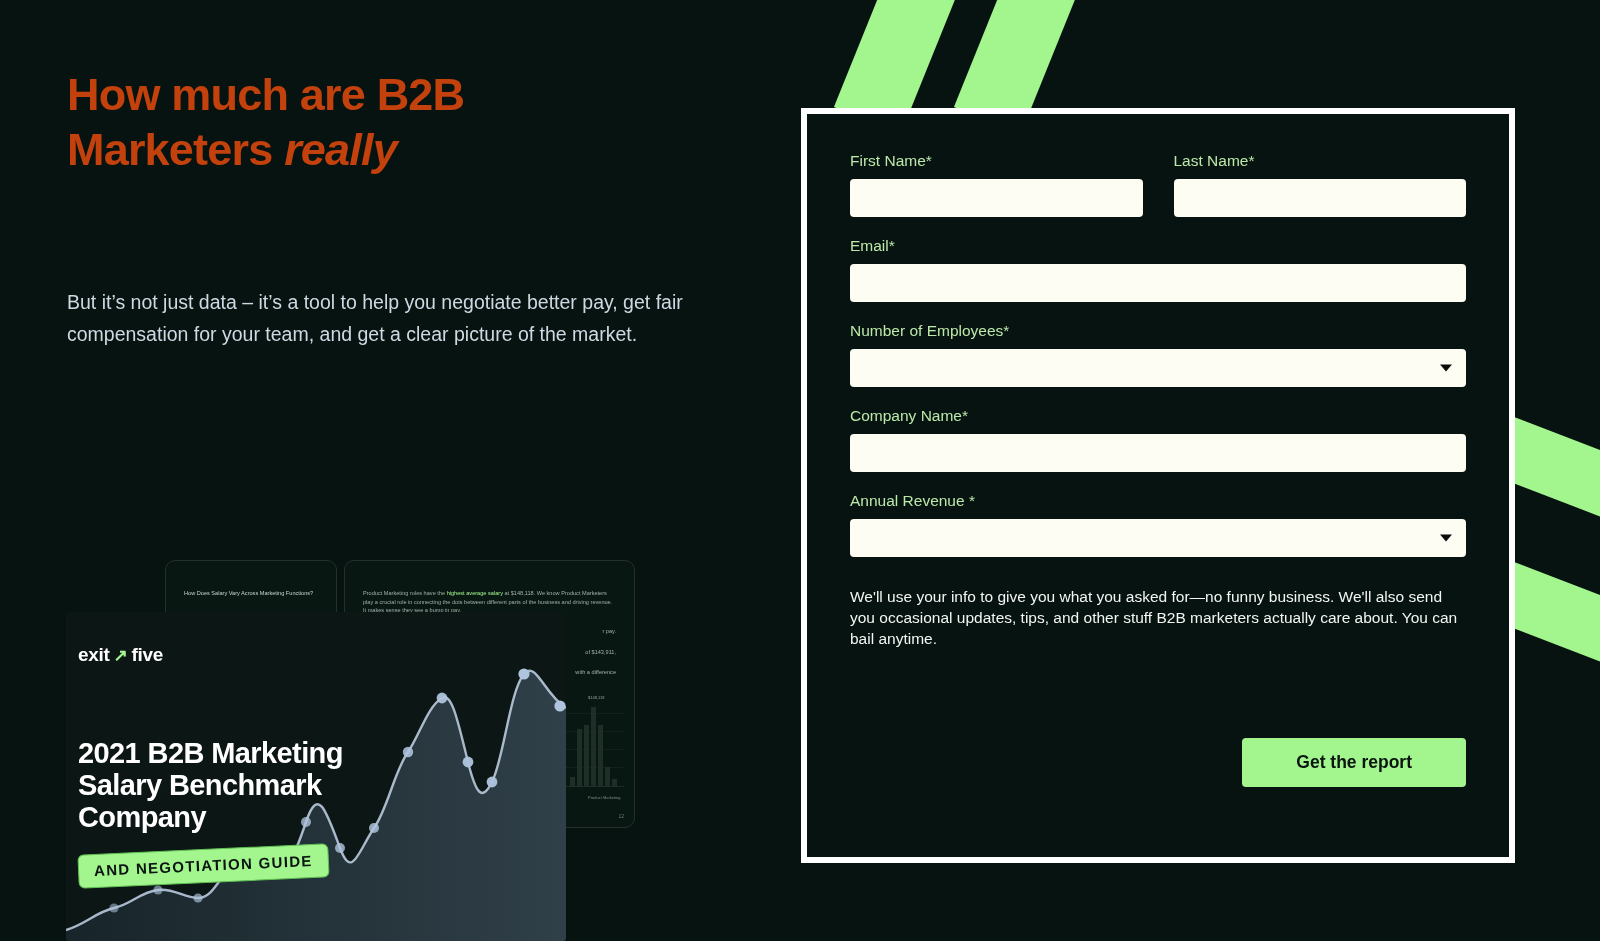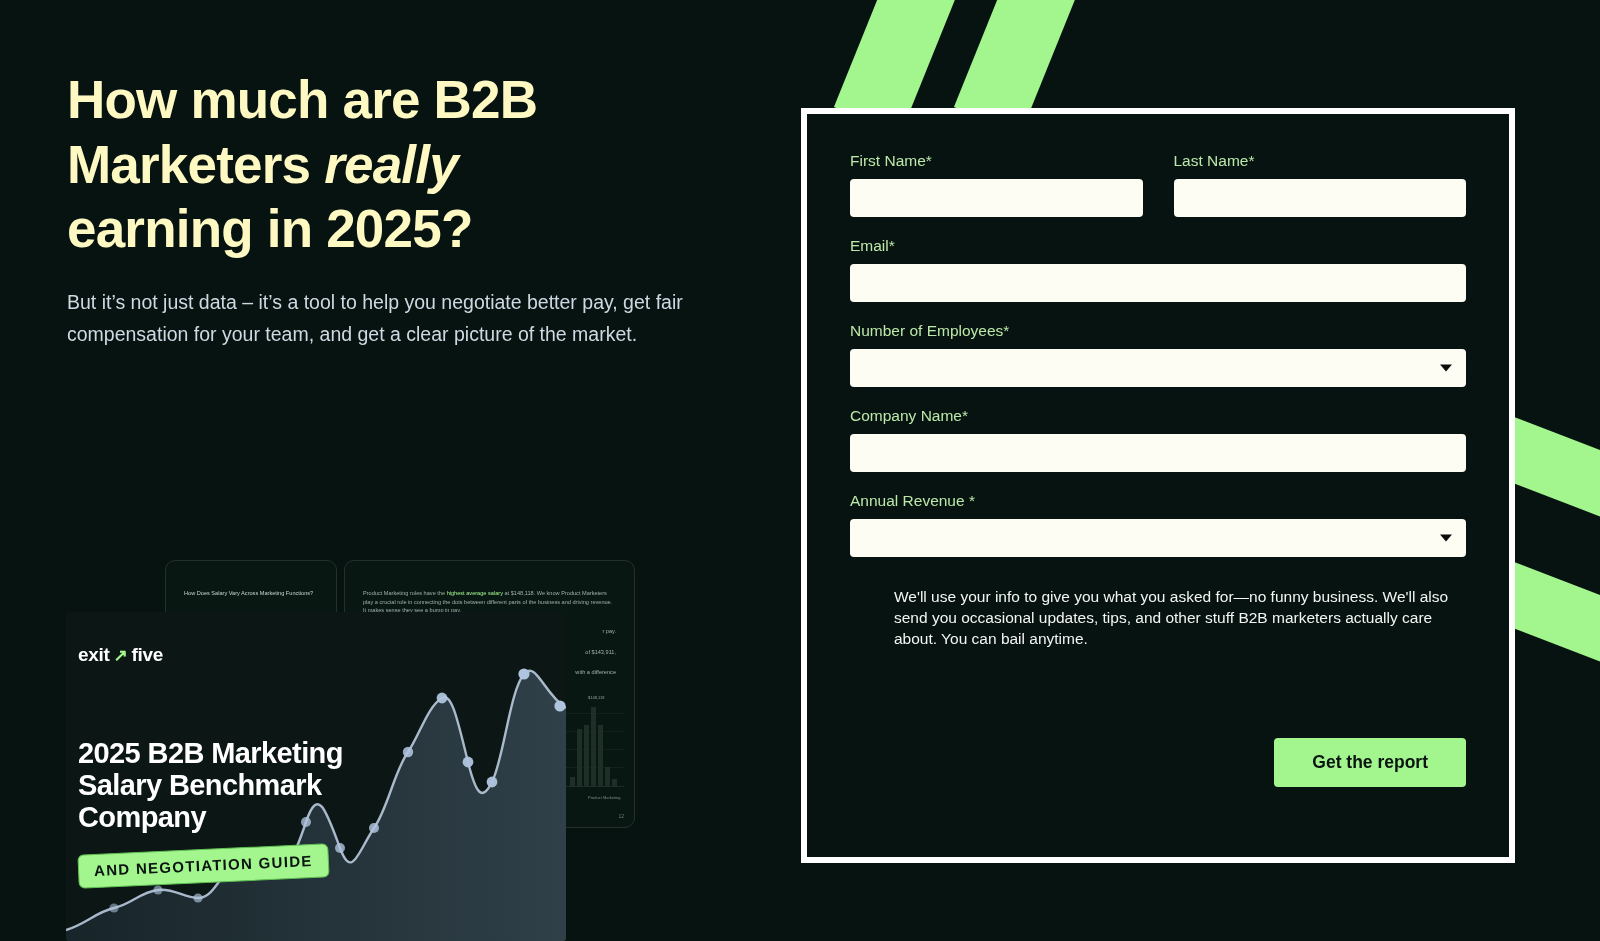--- a/index.html
+++ b/index.html
@@ -15,22 +15,22 @@
   .stripe { position:absolute; background:#A3F58E; }
   .stripe-top-1 { width:72px; height:260px; left:880px; top:-130px; transform:rotate(22deg); transform-origin:center; }
   .stripe-top-2 { width:72px; height:260px; left:1000px; top:-130px; transform:rotate(22deg); transform-origin:center; }
   .stripe-right-1 { width:300px; height:62px; left:1490px; top:410px; transform:rotate(21deg); transform-origin:left center; }
   .stripe-right-2 { width:300px; height:62px; left:1490px; top:555px; transform:rotate(21deg); transform-origin:left center; }
 
   
   .left { position:absolute; left:0; top:0; width:800px; height:941px; }
   .headline {
     position:absolute; left:67px; top:68px; width:640px;
-    font-size:53px; line-height:1.22; font-weight:700;
-    color:#fef9c3; letter-spacing:-0.8px;
+    font-size:45px; line-height:1.22; font-weight:700;
+    color:#c2410c; letter-spacing:-0.8px;
   }
   .headline em { font-style:italic; }
   .body-copy {
     position:absolute; left:67px; top:287px; width:640px;
     font-size:19.5px; line-height:1.62; color:#CFD8E3; font-weight:400;
   }
   .body-copy p + p { margin-top:21px; }
   .body-copy b { color:#E8EEF5; font-weight:700; }
 
   
@@ -98,45 +98,44 @@
     font-size:15px; color:#10201A; padding:0 11px;
     font-family:"Liberation Sans", sans-serif;
   }
   .fselect { position:relative; }
   .fselect .chev {
     position:absolute; right:14px; top:50%; transform:translateY(-50%);
     width:0; height:0; border-left:6px solid transparent; border-right:6px solid transparent;
     border-top:7px solid #0B0B0B; pointer-events:none;
   }
   .disclaimer {
-    margin-top:30px; font-size:15.5px; line-height:1.35; color:#F2F5F2; font-weight:400;margin-left:44px;
+    margin-top:30px; font-size:15.5px; line-height:1.35; color:#F2F5F2; font-weight:400;
   }
   .cta-wrap { position:absolute; right:43px; bottom:70px; }
   .cta {
     background:#A3F58E; color:#0A1410; border:none; border-radius:4px;
-    font-size:17.5px; font-weight:700; padding:14px 38px; cursor:pointer;
+    font-size:17.5px; font-weight:700; padding:14px 54px; cursor:pointer;
     font-family:"Liberation Sans", sans-serif;
   }
 </style>
 </head>
 <body>
 
 <div class="page">
 
   <div class="stripe stripe-top-1"></div>
   <div class="stripe stripe-top-2"></div>
   <div class="stripe stripe-right-1"></div>
   <div class="stripe stripe-right-2"></div>
 
   <div class="left">
 
     <h1 class="headline">
       <span>How much are B2B</span><br>
       <span>Marketers </span><em>really</em><br>
-      <span>earning in 2025?</span>
     </h1>
 
     <div class="body-copy">
       <p>But it’s not just data – it’s a tool to help you negotiate better pay, get fair compensation for your team, and get a clear picture of the market.</p>
     </div>
 
     <div class="cover-wrap">
 
       <div class="bg-panels">
         <div class="bg-panel p1">
@@ -205,21 +204,21 @@
           </g>
         </svg>
 
         <div class="logo">
           <span>exit</span>
           <span class="arrow">↗</span>
           <span>five</span>
         </div>
 
         <div class="cover-title">
-          <span>2025 B2B Marketing</span><br>
+          <span>2021 B2B Marketing</span><br>
           <span>Salary Benchmark</span><br>
           <span>Company</span>
         </div>
 
         <div class="badge">AND NEGOTIATION GUIDE</div>
       </div>
     </div>
   </div>
 
   <div class="form-card">

